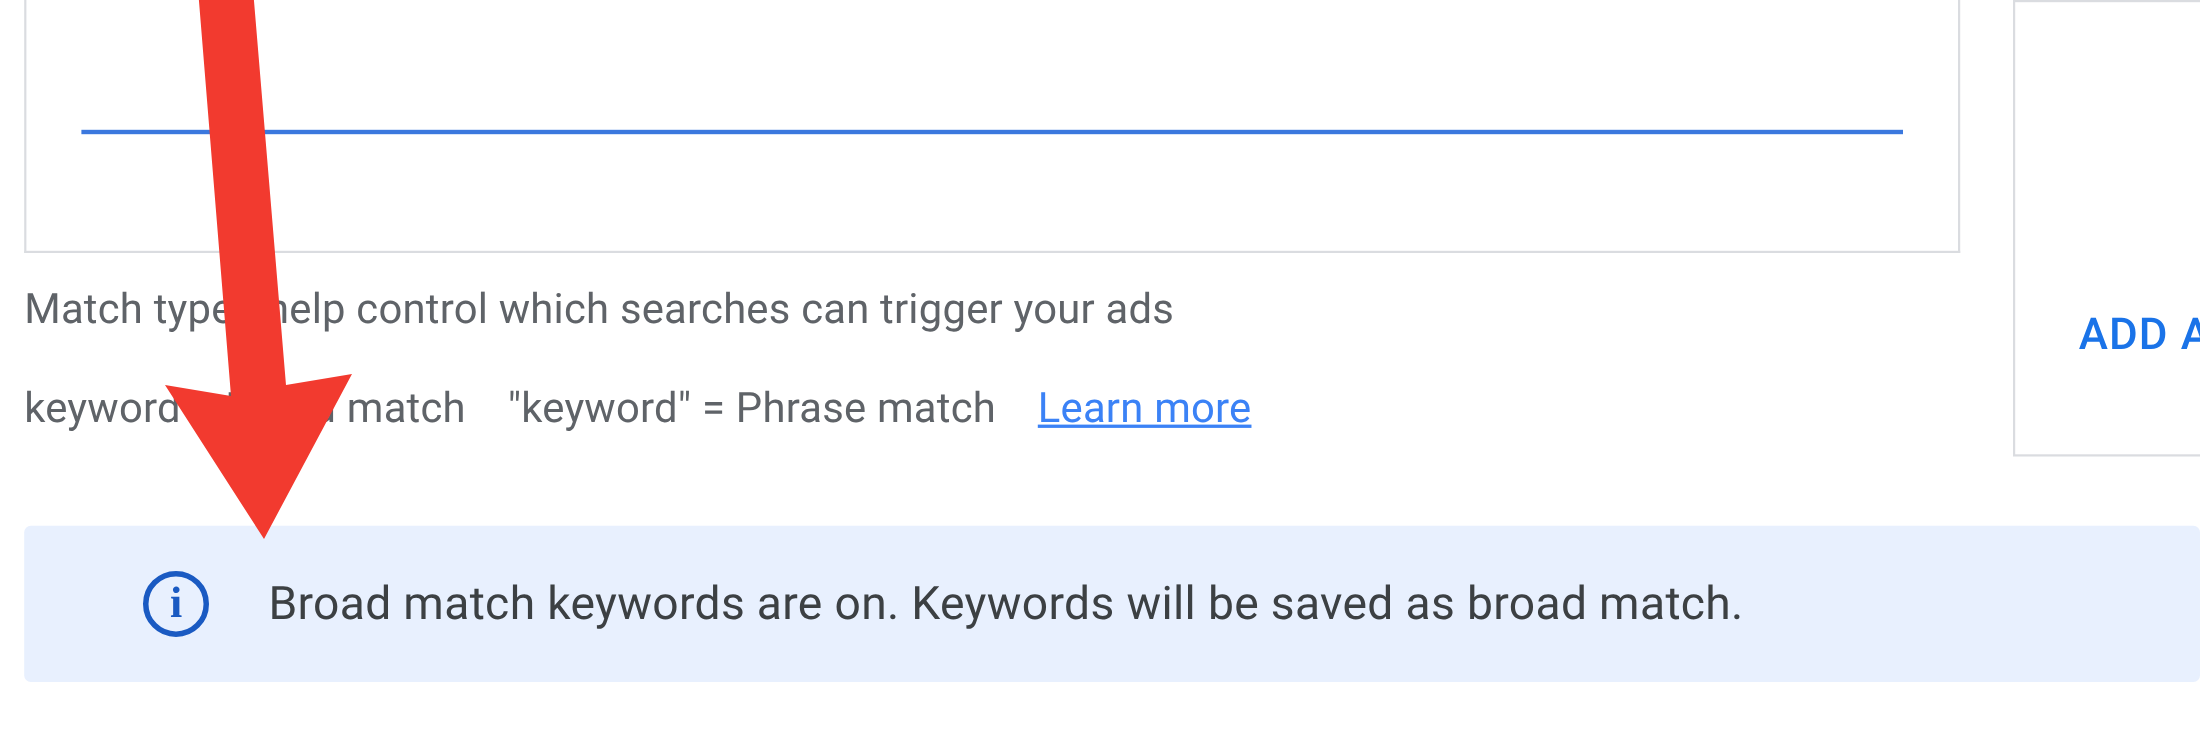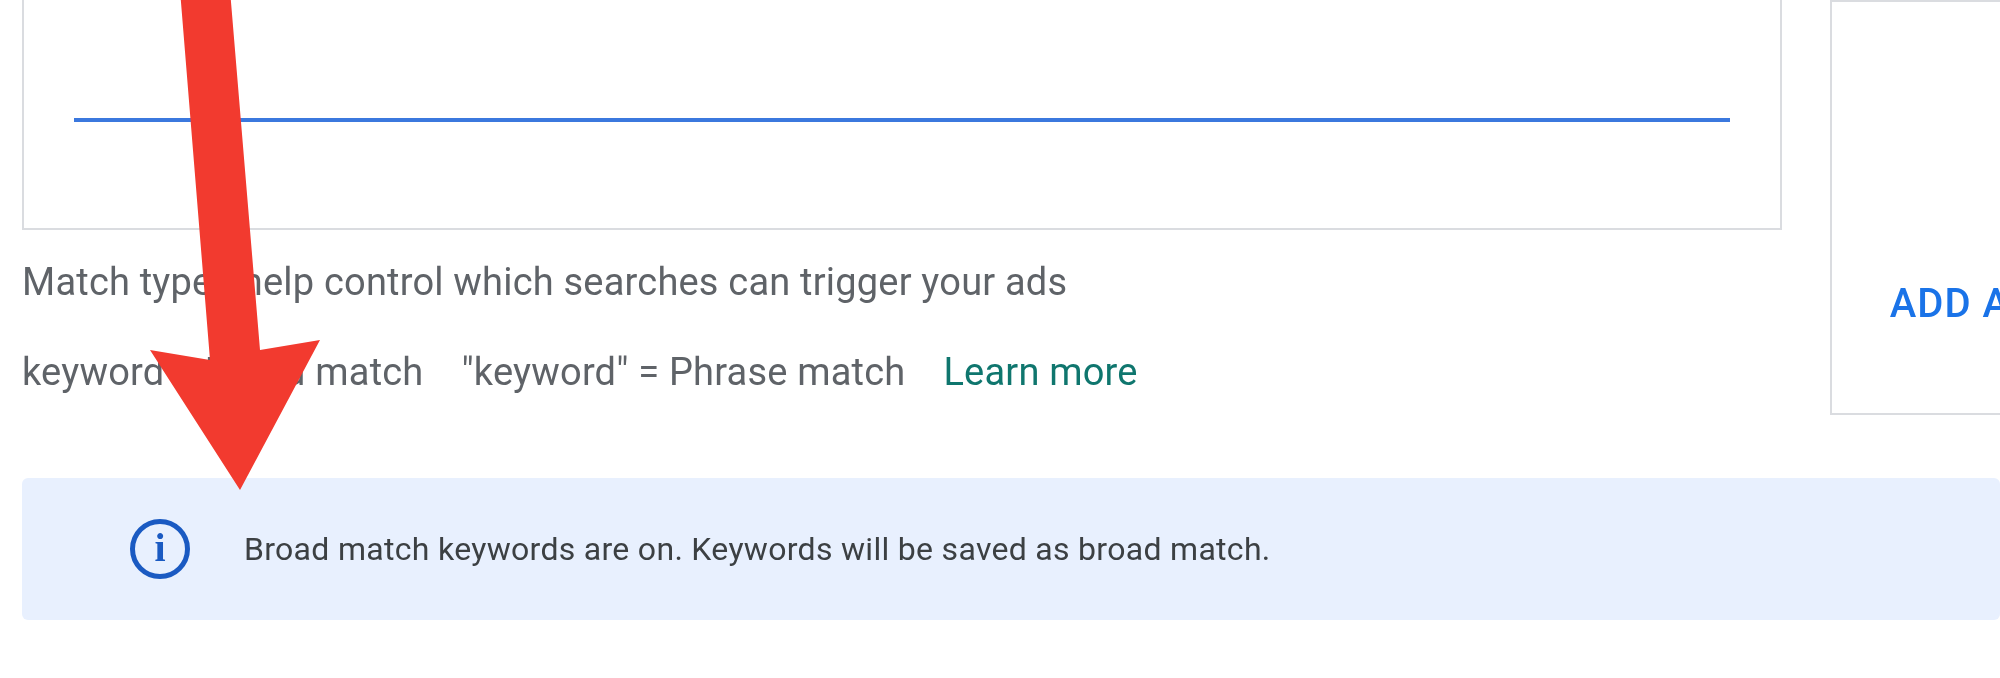--- a/index.html
+++ b/index.html
@@ -46,22 +46,23 @@
       top: 350px;
       left: 22px;
       font-size: 38px;
       color: #5f6368;
       display: flex;
       align-items: baseline;
       gap: 38px;
       letter-spacing: 0.2px;
     }
     .learn-more {
-      color: #0f766e;
+      color: #3b82f6;
       cursor: pointer;
+      text-decoration: underline;
     }
     .side-panel {
       position: absolute;
       top: 0;
       right: -10px;
       width: 180px;
       height: 415px;
       border: 2px solid #dadce0;
       background: #fff;
     }
@@ -101,21 +102,21 @@
     .info-icon-i {
       font-family: Georgia, serif;
       font-style: normal;
       color: #1a5ac2;
       font-size: 40px;
       font-weight: 600;
       line-height: 1;
       transform: translateY(-1px);
     }
     .info-text {
-      font-size: 32px;
+      font-size: 42px;
       color: #3c4043;
       letter-spacing: 0.3px;
     }
     .arrow-svg {
       position: absolute;
       top: -10px;
       left: 130px;
       width: 220px;
       height: 510px;
       pointer-events: none;

